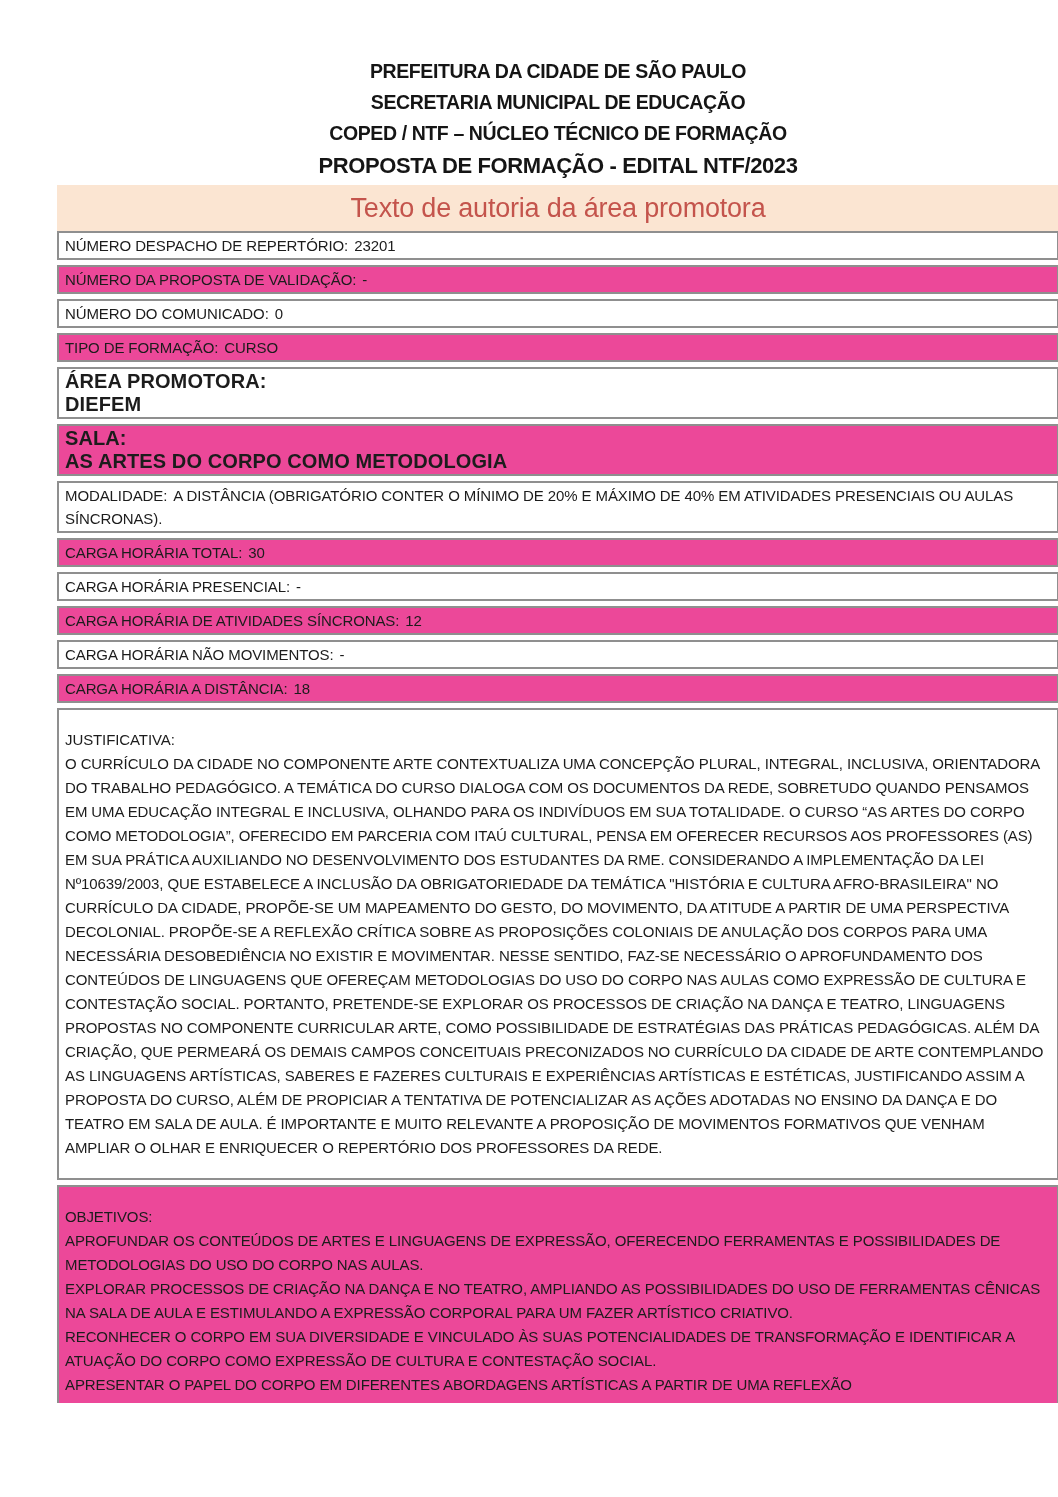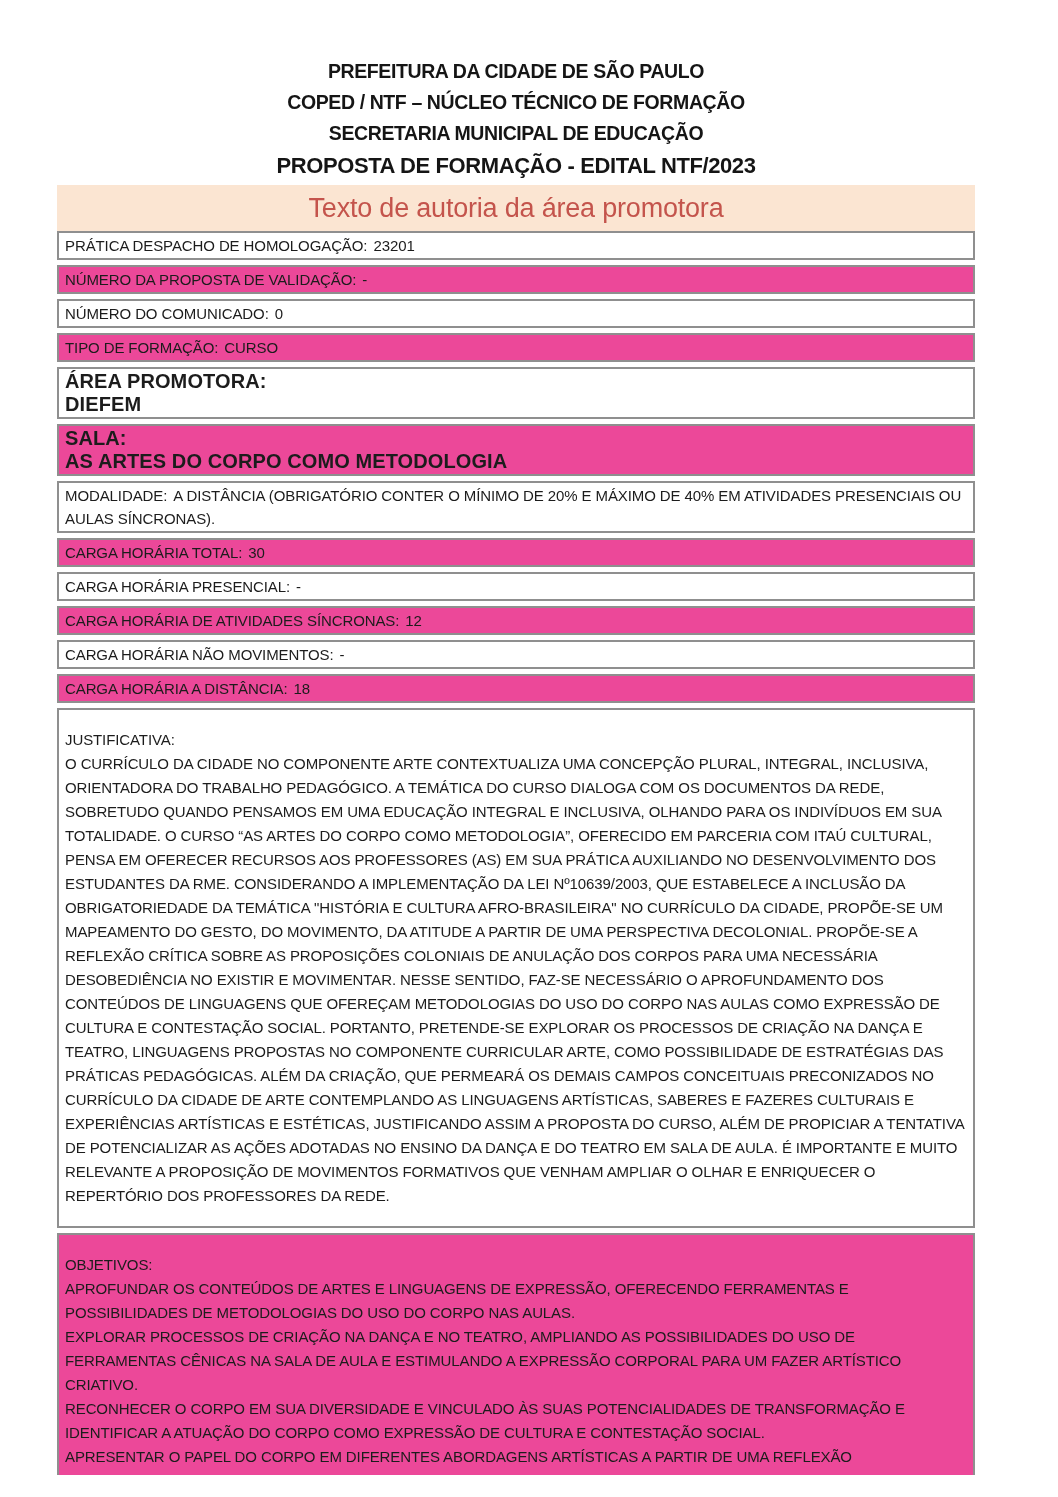--- a/index.html
+++ b/index.html
@@ -11,21 +11,21 @@
   body {
     width: 1058px;
     height: 1497px;
     overflow: hidden;
     position: relative;
   }
   .page {
     position: absolute;
     left: 57px;
     top: 56px;
-    width: 918px;
+    width: 1002px;
   }
   
   .doc-header {
     text-align: center;
     color: #151515;
     font-weight: bold;
   }
   .h-line {
     font-size: 19.5px;
     line-height: 31px;
@@ -82,33 +82,33 @@
     padding-bottom: 6px;
   }
 </style>
 </head>
 <body>
 
 <div class="page">
 
   <div class="doc-header">
     <div class="h-line">PREFEITURA DA CIDADE DE SÃO PAULO</div>
+    <div class="h-line">SECRETARIA MUNICIPAL DE EDUCAÇÃO</div>
     <div class="h-line">COPED / NTF – NÚCLEO TÉCNICO DE FORMAÇÃO</div>
-    <div class="h-line">SECRETARIA MUNICIPAL DE EDUCAÇÃO</div>
     <div class="h-line big">PROPOSTA DE FORMAÇÃO - EDITAL NTF/2023</div>
   </div>
 
   <div class="banner">
     <span class="banner-text">Texto de autoria da área promotora</span>
   </div>
 
   <div class="rows">
 
     <div class="row">
-      <span class="lbl">PRÁTICA DESPACHO DE HOMOLOGAÇÃO:</span><span class="val">23201</span>
+      <span class="lbl">NÚMERO DESPACHO DE REPERTÓRIO:</span><span class="val">23201</span>
     </div>
 
     <div class="row peach">
       <span class="lbl">NÚMERO DA PROPOSTA DE VALIDAÇÃO:</span><span class="val">-</span>
     </div>
 
     <div class="row">
       <span class="lbl">NÚMERO DO COMUNICADO:</span><span class="val">0</span>
     </div>
 

